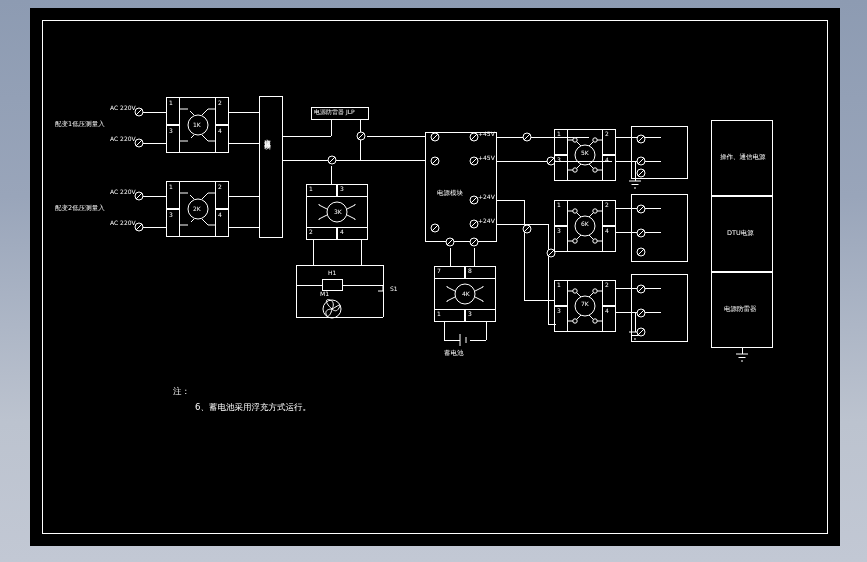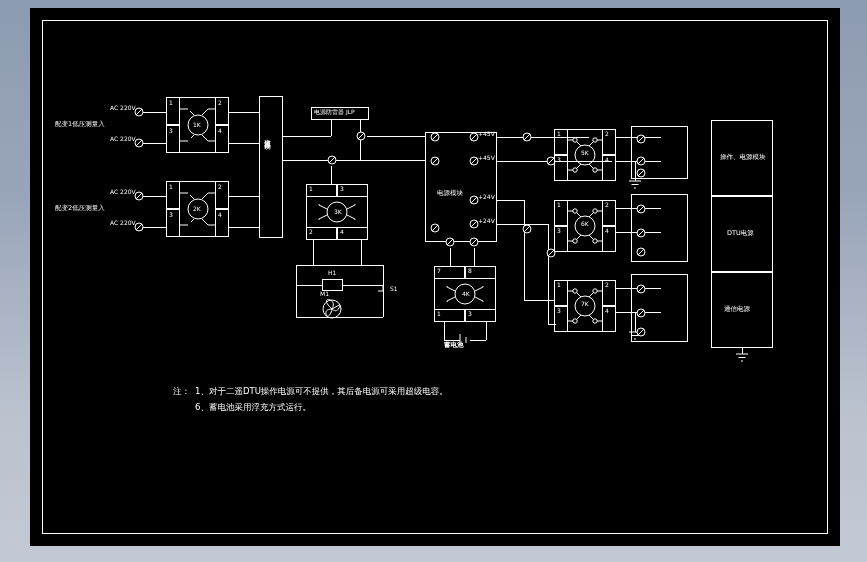--- a/index.html
+++ b/index.html
@@ -305,21 +305,21 @@
     <div class="sch txt" style="left:432px;top:283px;">4K</div>
 
     <div class="sch vline" style="left:414px;top:314px;height:18px;"></div>
     <div class="sch vline" style="left:456px;top:314px;height:18px;"></div>
     <div class="sch hline" style="left:414px;top:332px;width:16px;"></div>
     <div class="sch hline" style="left:440px;top:332px;width:16px;"></div>
     <svg class="sch" style="left:428px;top:323px;" width="16" height="18">
       <line x1="2" y1="3" x2="2" y2="15"></line>
       <line x1="8" y1="6" x2="8" y2="12"></line>
     </svg>
-    <div class="sch txt cn" style="left:414px;top:334px;font-weight:bold;">蓄电池</div>
+    <div class="sch txt cn" style="left:414px;top:342px;">蓄电池</div>
 
     <div class="sch box" style="left:524px;top:121px;width:62px;height:52px;"></div>
     <div class="sch box" style="left:524px;top:121px;width:14px;height:26px;"></div>
     <div class="sch box" style="left:524px;top:147px;width:14px;height:26px;"></div>
     <div class="sch box" style="left:572px;top:121px;width:14px;height:26px;"></div>
     <div class="sch box" style="left:572px;top:147px;width:14px;height:26px;"></div>
     <div class="sch txt" style="left:527px;top:123px;">1</div>
     <div class="sch txt" style="left:527px;top:149px;">3</div>
     <div class="sch txt" style="left:575px;top:123px;">2</div>
     <div class="sch txt" style="left:575px;top:149px;">4</div>
@@ -448,33 +448,32 @@
     <svg class="sch" style="left:605px;top:299px;" width="12" height="12">
         <circle class="open" cx="6" cy="6" r="4"></circle>
         <line x1="3" y1="9" x2="9" y2="3"></line>
       </svg>
     <svg class="sch" style="left:605px;top:318px;" width="12" height="12">
         <circle class="open" cx="6" cy="6" r="4"></circle>
         <line x1="3" y1="9" x2="9" y2="3"></line>
       </svg>
 
     <div class="sch box" style="left:681px;top:112px;width:62px;height:76px;"></div>
-    <div class="sch txt cn" style="left:690px;top:146px;">操作、电源模块</div>
+    <div class="sch txt cn" style="left:690px;top:146px;">操作、通信电源</div>
 
     <div class="sch box" style="left:681px;top:188px;width:62px;height:76px;"></div>
     <div class="sch txt cn" style="left:697px;top:222px;">DTU电源</div>
 
     <div class="sch box" style="left:681px;top:264px;width:62px;height:76px;"></div>
-    <div class="sch txt cn" style="left:694px;top:298px;">通信电源</div>
+    <div class="sch txt cn" style="left:694px;top:298px;">电源防雷器</div>
 
     <div class="sch vline" style="left:712px;top:340px;height:6px;"></div>
     <svg class="sch" style="left:704px;top:345px;" width="18" height="12">
       <line x1="2" y1="1" x2="14" y2="1"></line>
       <line x1="4.5" y1="4.5" x2="11.5" y2="4.5"></line>
       <line x1="7" y1="8" x2="9" y2="8"></line>
     </svg>
 
     <div class="sch note" style="left:143px;top:375px;">注：</div>
-    <div class="sch note" style="left:165px;top:375px;">1、对于二遥DTU操作电源可不提供，其后备电源可采用超级电容。</div>
     <div class="sch note" style="left:165px;top:391px;">6、蓄电池采用浮充方式运行。</div>
 
   </div>
 </div>
 
 </body></html>

